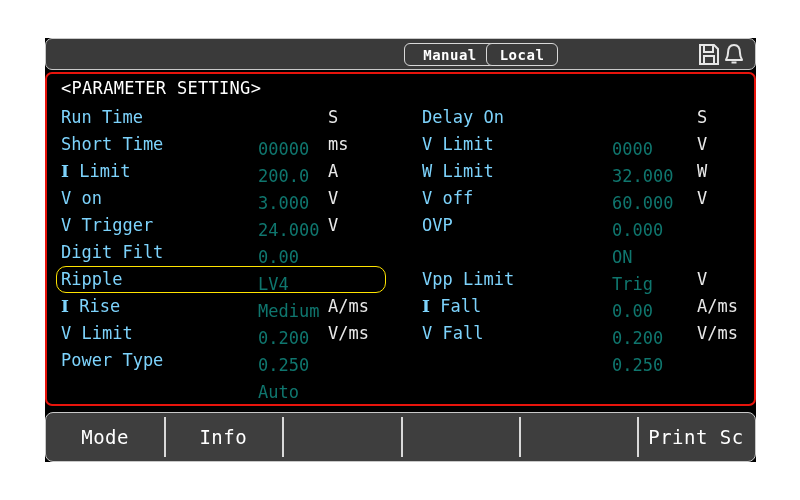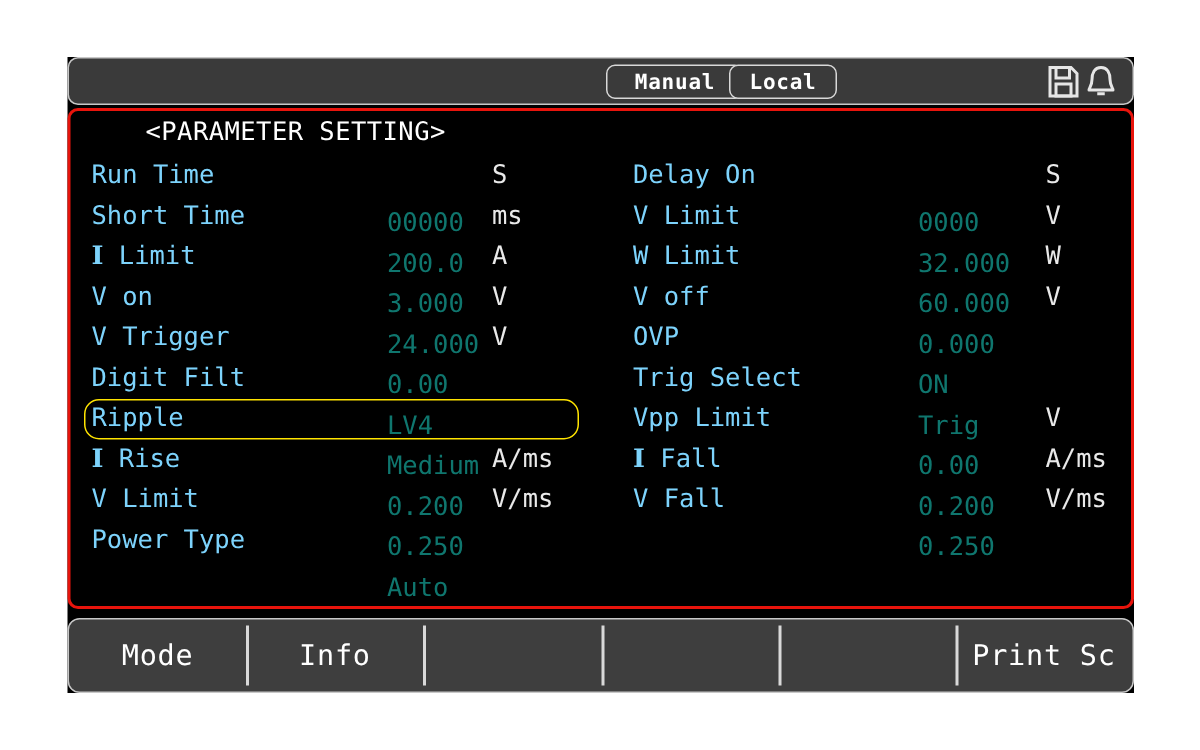--- a/index.html
+++ b/index.html
@@ -74,21 +74,20 @@
     border-radius: 7px;
     overflow: hidden;
   }
   .panel-title {
     position: absolute;
     left: 14px; top: 4px;
     color: #ffffff;
     font-size: 17px;
     letter-spacing: 0.3px;
     white-space: nowrap;
-    margin-left: 36px;
   }
 
   .rows {
     position: absolute;
     left: 0; top: 30px;
     width: 100%;
   }
   .prow {
     position: relative;
     height: 27px;
@@ -220,21 +219,20 @@
         <div class="prow">
           <span class="cell c-label L-x in-L" style="left: 14px;">V Trigger</span>
           <span class="cell c-value L-x in-L" style="left: 211px;">0.00</span>
           <span class="cell c-unit L-x in-L" style="left: 281px;">V</span>
           <span class="cell c-label R-x" style="left: 375px;">OVP</span>
           <span class="cell c-value R-x" style="left: 565px;">ON</span>
         </div>
         <div class="prow">
           <span class="cell c-label L-x in-L" style="left: 14px;">Digit Filt</span>
           <span class="cell c-value L-x in-L" style="left: 211px;">LV4</span>
-          <span class="cell c-label R-x" style="left: 375px;">Trig Select</span>
           <span class="cell c-value R-x" style="left: 565px;">Trig</span>
         </div>
         <div class="prow selected">
           <div class="hl"></div>
           <span class="cell c-label L-x in-L" style="left: 14px;">Ripple</span>
           <span class="cell c-value L-x in-L" style="left: 211px;">Medium</span>
           <span class="cell c-label R-x" style="left: 375px;">Vpp Limit</span>
           <span class="cell c-value R-x" style="left: 565px;">0.00</span>
           <span class="cell c-unit R-x" style="left: 650px;">V</span>
         </div>

